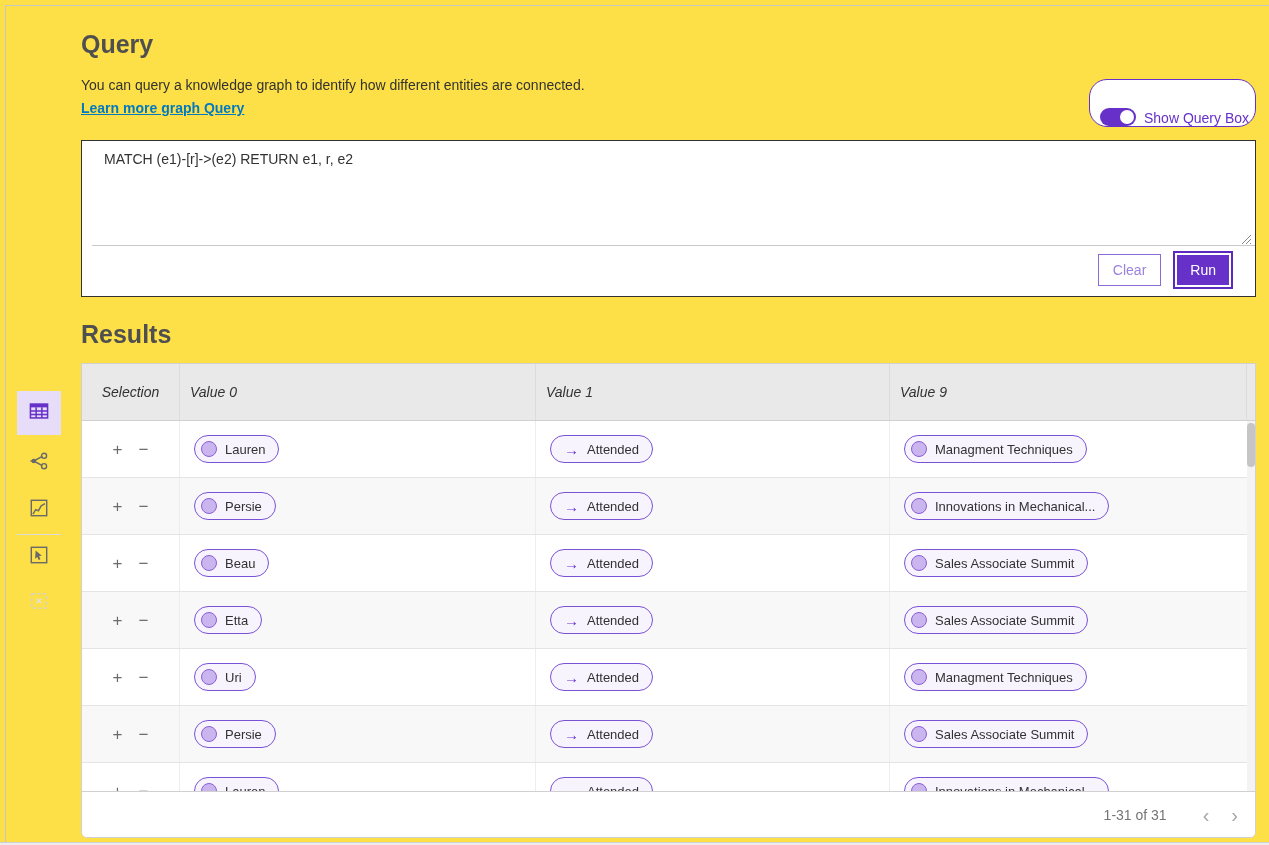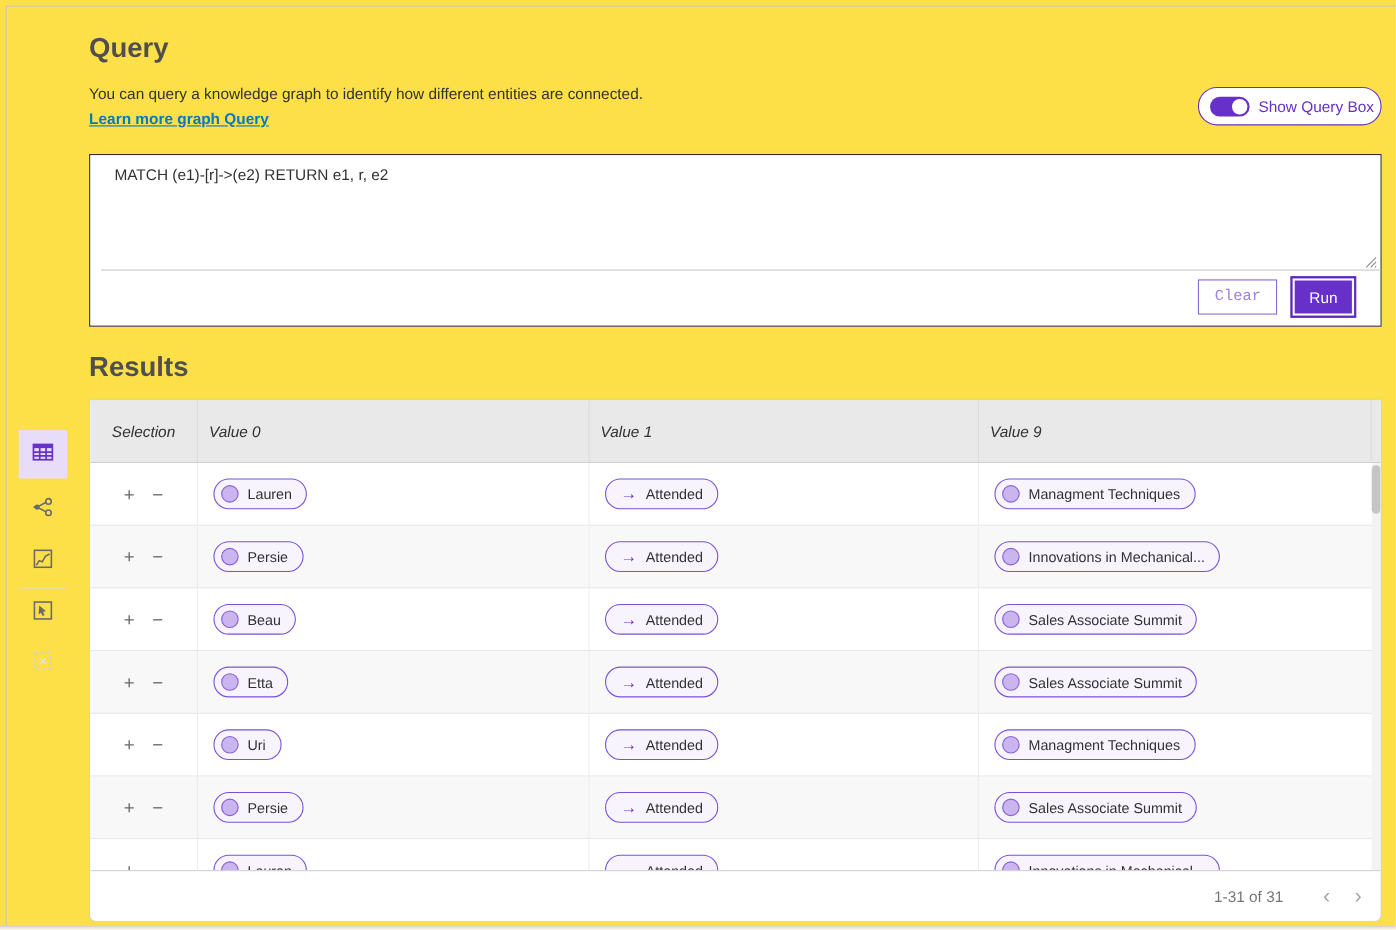--- a/index.html
+++ b/index.html
@@ -11,32 +11,32 @@
   .edge-top { position:absolute; left:5px; right:0; top:5px; height:1px; background:#c6c6c6; }
   .edge-bottom { position:absolute; left:0; right:0; top:842px; height:3px; background:#ececec; border-top:1px solid #cfcfcf; }
 
   
   .h-title { position:absolute; left:81px; font-size:25px; font-weight:bold; color:#4f4f4f; }
   #query-title { top:30px; }
   #results-title { top:320px;text-align:center; }
   #query-desc { position:absolute; left:81px; top:77px; font-size:14px; color:#323232; }
   #learn-link { position:absolute; left:81px; top:100px; font-size:14px; font-weight:bold; color:#0079c1; text-decoration:underline; cursor:pointer; }
 
-  #toggle-pill { position:absolute; left:1089px; top:79px; width:167px; height:35px; background:#fff;
-    border:1px solid #6731c9; border-radius:18px; display:flex; align-items:center; gap:8px; padding:0 12px 0 10px; cursor:pointer; }
+  #toggle-pill { position:absolute; left:1089px; top:79px; width:167px; height:48px; background:#fff;
+    border:1px solid #6731c9; border-radius:18px; display:flex; align-items:flex-end; gap:8px; padding:0 12px 0 10px; cursor:pointer; }
   .switch { position:relative; width:36px; height:18px; border-radius:9px; background:#6731c9; flex:0 0 auto; }
   .switch .knob { position:absolute; right:2px; top:2px; width:14px; height:14px; border-radius:50%; background:#fff; }
   #toggle-pill .lbl { font-size:14px; color:#6731c9; white-space:nowrap; }
 
   #query-box { position:absolute; left:81px; top:140px; width:1175px; height:157px; border:1px solid #323232; background:#fff;padding-left:10px; }
   #query-input { display:block; width:100%; height:105px; border:none; border-bottom:1px solid #c9c9c9; outline:none; resize:none;
     padding:10px 12px; font-family:"Liberation Sans", sans-serif; font-size:14px; color:#323232; background:transparent; }
   #resize-handle { position:absolute; right:3px; top:90px; }
   .query-actions { position:absolute; right:24px; bottom:9px; display:flex; align-items:center; gap:14px; }
-  #clear-button { height:32px; padding:0 14px; background:#fff; border:1px solid #8a6ad6; color:#9b82dd; font-size:14px; cursor:pointer; font-family:Liberation Mono, monospace; }
+  #clear-button { height:32px; padding:0 14px; background:#fff; border:1px solid #8a6ad6; color:#9b82dd; font-size:14px; cursor:pointer; font-family:Liberation Sans, sans-serif; }
   #run-button { height:34px; padding:0 13px; background:#6731c9; color:#fff; border:2px solid #fff; outline:2px solid #5d28c0; font-size:14px; cursor:pointer; font-family:inherit; }
 
   
   .side-item { position:absolute; left:17px; width:44px; height:44px; display:grid; place-items:center; cursor:pointer; }
   .side-item.selected { background:#e7ddf9; }
   #side-divider { position:absolute; left:17px; top:534px; width:44px; height:1px; background:#dcdcdc; }
 
   
   #results-table { position:absolute; left:81px; top:363px; width:1175px; height:475px; background:#fff;
     border:1px solid #d0d0d0; border-radius:0 0 6px 6px; overflow:hidden; }

